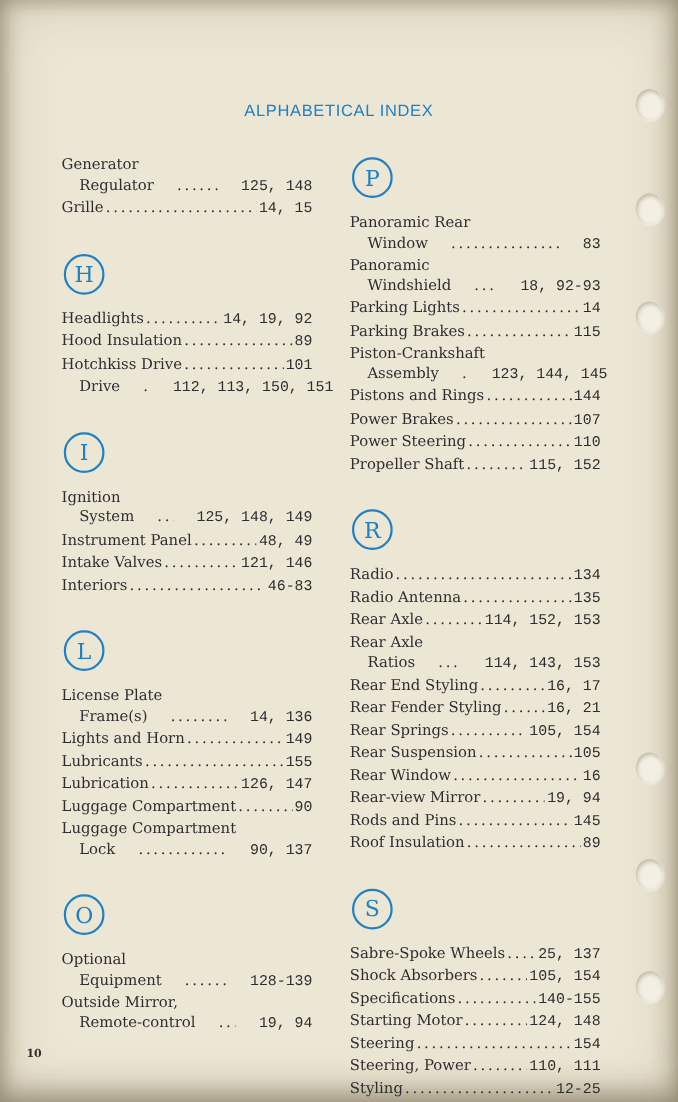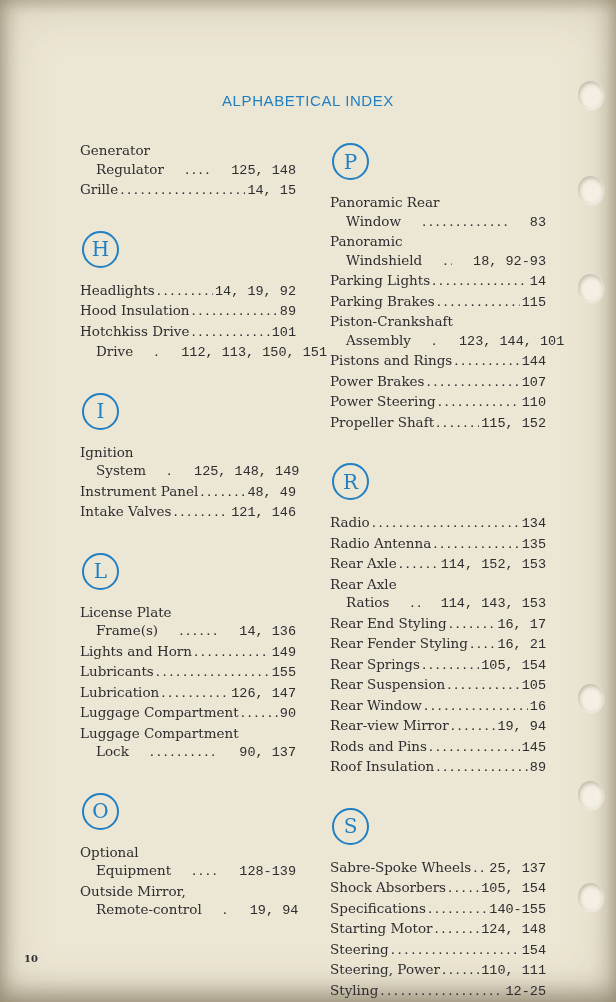--- a/index.html
+++ b/index.html
@@ -28,21 +28,21 @@
     text-align: center;
     font-family: "Liberation Sans", sans-serif;
     font-weight: normal;
     font-size: 15px;
     letter-spacing: 0.6px;
     color: #1f7fc2;
   }
   .columns {
     display: flex;
     gap: 34px;
-    padding: 32px 70px 0 80px;
+    padding: 32px 70px 0 56px;
   }
   .col { flex: 1; min-width: 0; }
 
   .entry-line {
     display: flex;
     align-items: baseline;
     font-size: 13.5px;
     line-height: 18.5px;
   }
   .entry-line.indent { padding-left: 16px; gap: 19px; }
@@ -156,20 +156,25 @@
         <div class="entry-line">
           <span class="label">Instrument Panel</span>
           <span class="dots"></span>
           <span class="pages">48, 49</span>
         </div>
         <div class="entry-line">
           <span class="label">Intake Valves</span>
           <span class="dots"></span>
           <span class="pages">121, 146</span>
         </div>
+        <div class="entry-line">
+          <span class="label">Interiors</span>
+          <span class="dots"></span>
+          <span class="pages">46-83</span>
+        </div>
         <div class="letter-wrap"><span class="letter-circle">L</span></div>
         <div class="entry-line">
           <span class="label">License Plate</span>
         </div>
         <div class="entry-line indent">
           <span class="label">Frame(s)</span>
           <span class="dots"></span>
           <span class="pages">14, 136</span>
         </div>
         <div class="entry-line">
@@ -245,21 +250,21 @@
           <span class="label">Parking Brakes</span>
           <span class="dots"></span>
           <span class="pages">115</span>
         </div>
         <div class="entry-line">
           <span class="label">Piston-Crankshaft</span>
         </div>
         <div class="entry-line indent">
           <span class="label">Assembly</span>
           <span class="dots"></span>
-          <span class="pages">123, 144, 101</span>
+          <span class="pages">123, 144, 145</span>
         </div>
         <div class="entry-line">
           <span class="label">Pistons and Rings</span>
           <span class="dots"></span>
           <span class="pages">144</span>
         </div>
         <div class="entry-line">
           <span class="label">Power Brakes</span>
           <span class="dots"></span>
           <span class="pages">107</span>

